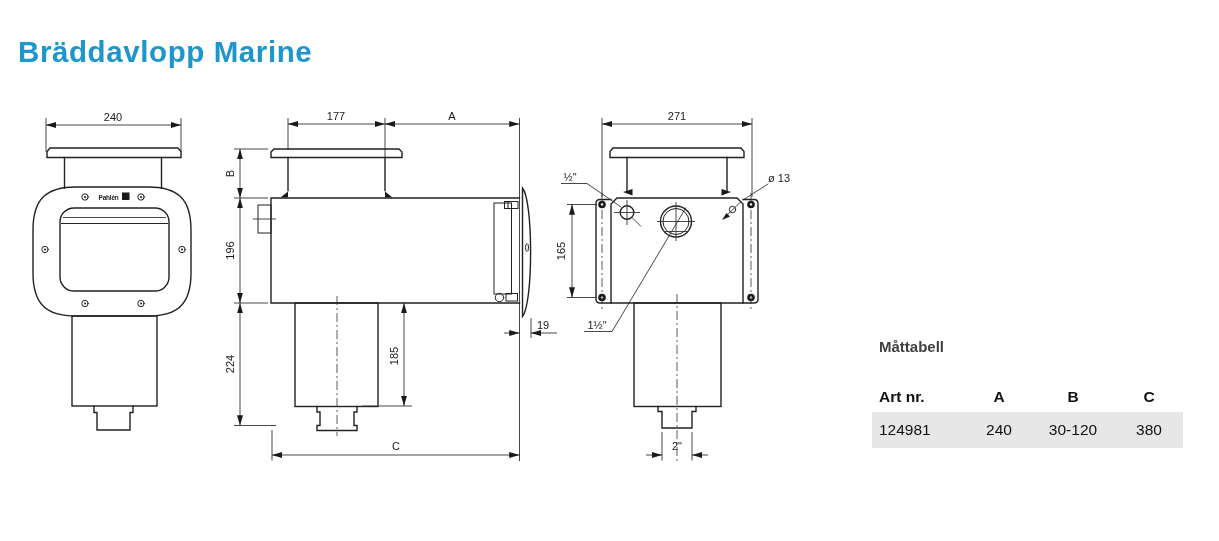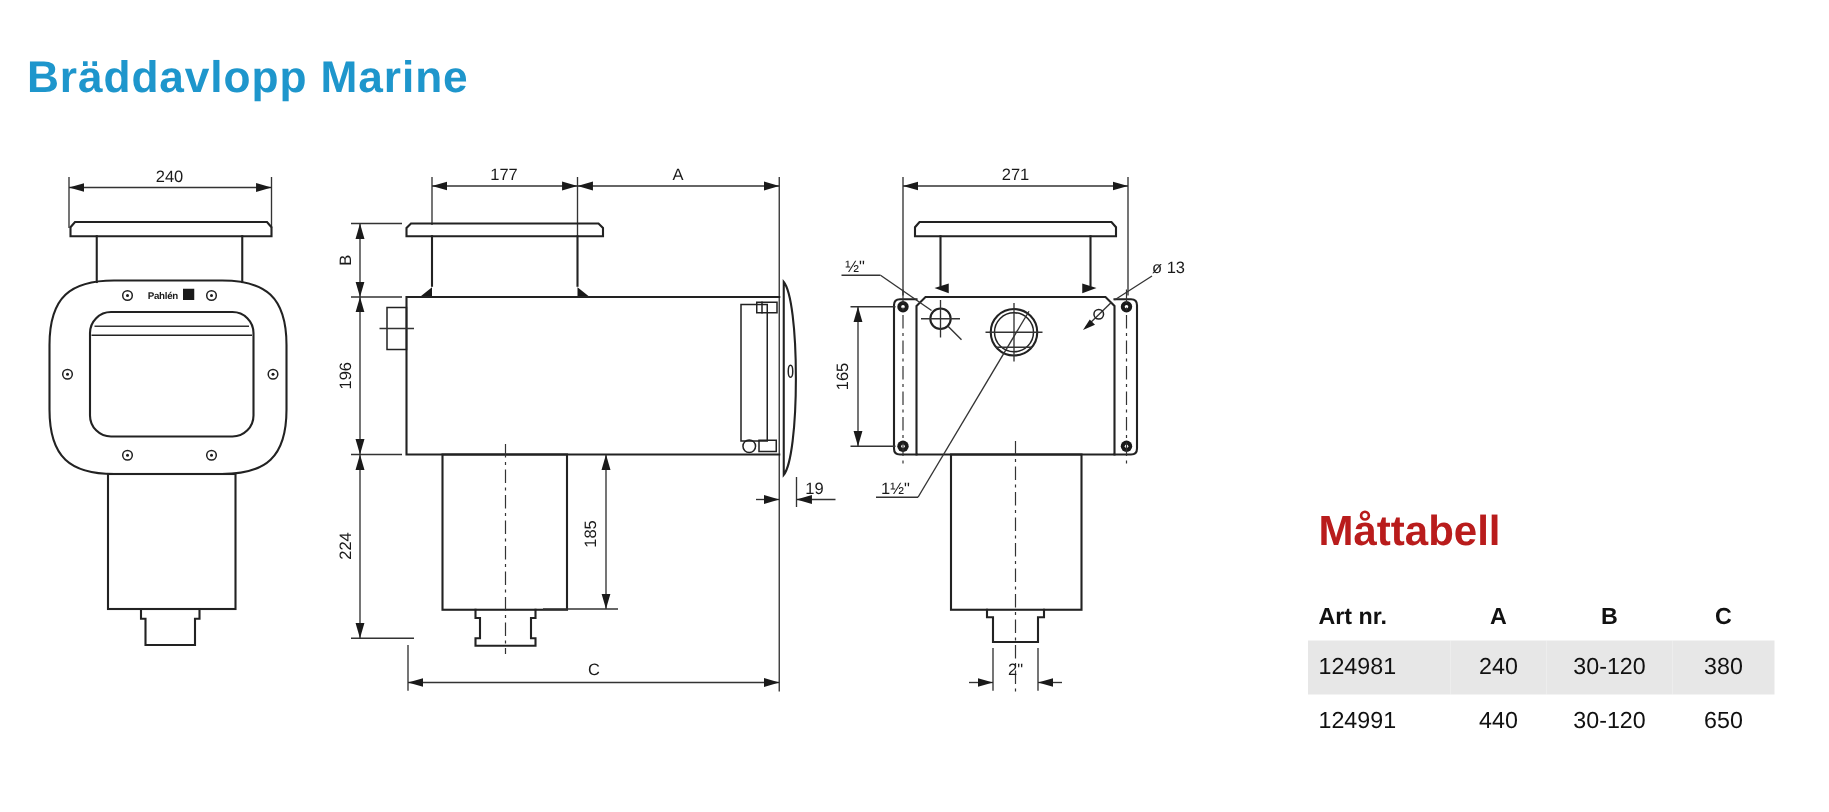--- a/index.html
+++ b/index.html
@@ -6,21 +6,21 @@
   body{width:1219px;height:541px;background:#fff;position:relative;font-family:"Liberation Sans",sans-serif;overflow:hidden;}
   .title{position:absolute;left:18px;top:35px;font-size:29.5px;font-weight:bold;color:#1e96cc;letter-spacing:0.6px;}
   svg{position:absolute;left:0;top:0;}
   svg text{font-family:"Liberation Sans",sans-serif;font-size:11px;fill:#1a1a1a;}
   .obj{stroke:#222;stroke-width:1.4;fill:none;stroke-linecap:square;}
   .obj2{stroke:#222;stroke-width:1;fill:none;stroke-linecap:square;}
   .thin{stroke:#333;stroke-width:0.9;fill:none;}
   .cl{stroke:#333;stroke-width:0.8;fill:none;stroke-dasharray:9 3 2 3;}
   .blk{fill:#1a1a1a;stroke:none;}
   .mtable{position:absolute;left:872px;top:338px;width:304px;}
-  .mtable-title{font-size:28px;font-weight:bold;color:#b91c1c;padding-left:7px;margin:0 0 5px 0;}
+  .mtable-title{font-size:15px;font-weight:bold;color:#404040;padding-left:7px;margin:0 0 5px 0;}
   table{border-collapse:collapse;width:304px;table-layout:fixed;margin-top:26px;}
   th,td{font-size:15.5px;color:#111;padding:0;}
   th{font-weight:bold;height:31px;vertical-align:middle;}
   td{height:36px;vertical-align:middle;}
   .c1{width:88px;text-align:left;padding-left:7px;}
   .c2{width:64px;text-align:center;}
   .c3{width:84px;text-align:center;}
   .c4{width:68px;text-align:center;}
   tr.hl{background:#e7e7e7;}
 </style>
@@ -203,21 +203,15 @@
         <th class="c4">C</th>
       </tr>
     </thead>
     <tbody>
       <tr class="hl">
         <td class="c1">124981</td>
         <td class="c2">240</td>
         <td class="c3">30-120</td>
         <td class="c4">380</td>
       </tr>
-      <tr>
-        <td class="c1">124991</td>
-        <td class="c2">440</td>
-        <td class="c3">30-120</td>
-        <td class="c4">650</td>
-      </tr>
     </tbody>
   </table>
 </div>
 
 </body></html>

